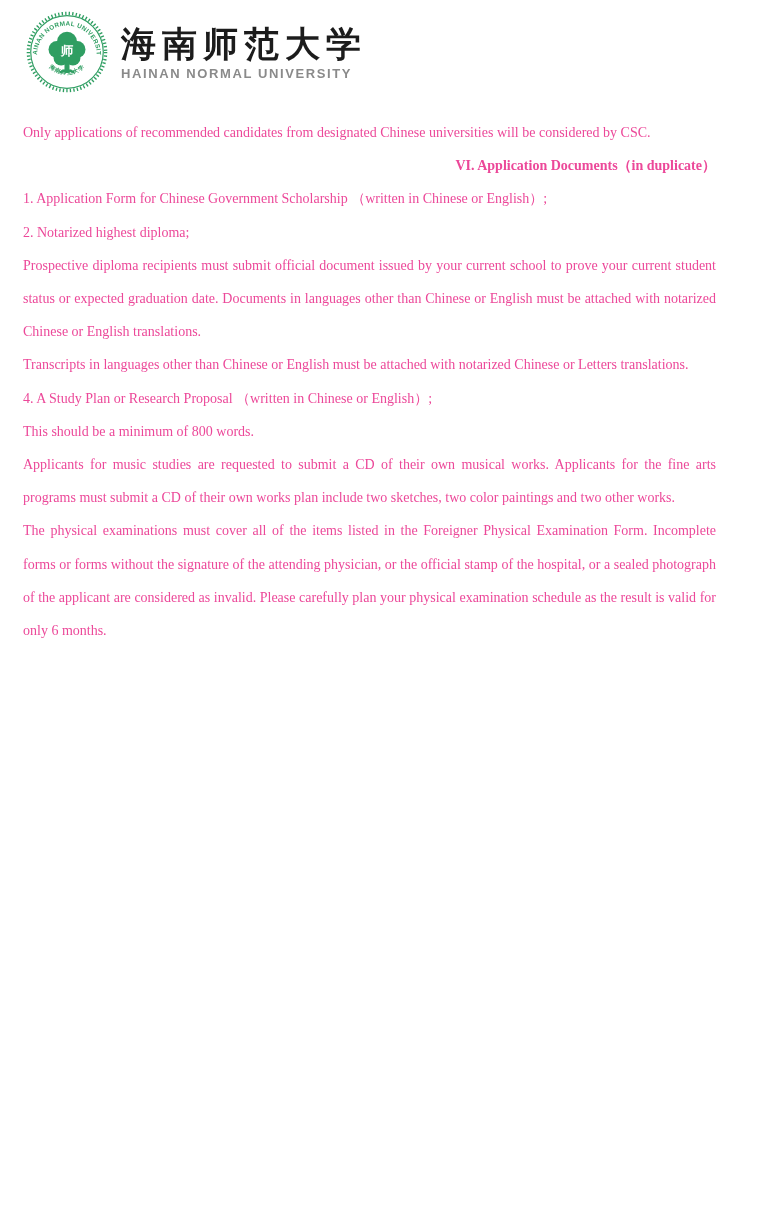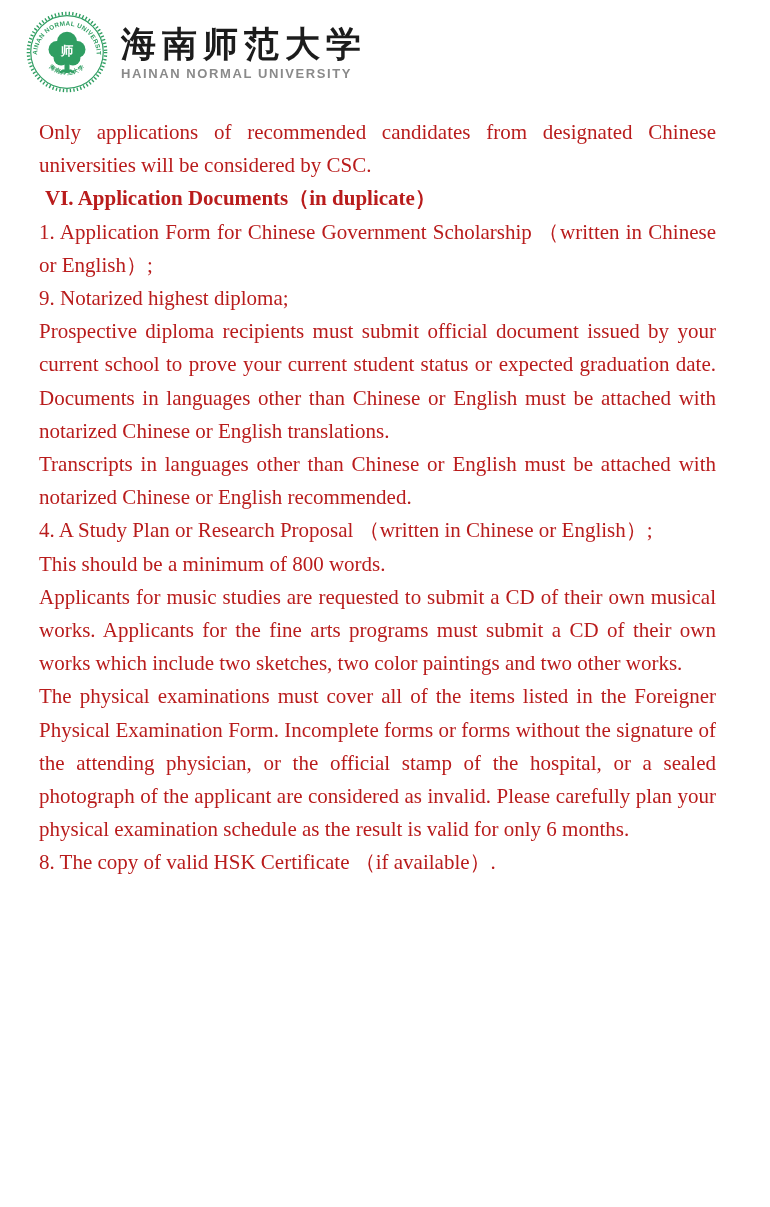--- a/index.html
+++ b/index.html
@@ -52,29 +52,28 @@
     color: #8a8a8a;
     margin-top: 2px;
     white-space: nowrap;
   }
   
   .content {
     margin: 20px 26px 0 23px;
     width: 693px;
   }
   .para {
-    font-size: 21px;
+    font-size: 14px;
     line-height: 33.2px;
     text-align: justify;
-    color: #b91c1c;
-    margin-left: 16px;
+    color: #ec4899;
   }
   .heading {
     font-weight: bold;
-    text-align: left;
+    text-align: right;
     padding-left: 6px;
   }
 </style>
 </head>
 <body>
 
 <div class="page">
 
   <div class="header">
 
@@ -111,23 +110,22 @@
     <div class="wordmark">
       <div class="cn-name">海南师范大学</div>
       <div class="en-name">HAINAN NORMAL UNIVERSITY</div>
     </div>
   </div>
 
   <div class="content">
     <p class="para">Only applications of recommended candidates from designated Chinese universities will be considered by CSC.</p>
     <p class="para heading">VI. Application Documents（in duplicate）</p>
     <p class="para">1. Application Form for Chinese Government Scholarship （written in Chinese or English）;</p>
-    <p class="para">9. Notarized highest diploma;</p>
+    <p class="para">2. Notarized highest diploma;</p>
     <p class="para">Prospective diploma recipients must submit official document issued by your current school to prove your current student status or expected graduation date. Documents in languages other than Chinese or English must be attached with notarized Chinese or English translations.</p>
-    <p class="para">Transcripts in languages other than Chinese or English must be attached with notarized Chinese or English recommended.</p>
+    <p class="para">Transcripts in languages other than Chinese or English must be attached with notarized Chinese or Letters translations.</p>
     <p class="para">4. A Study Plan or Research Proposal （written in Chinese or English）;</p>
     <p class="para">This should be a minimum of 800 words.</p>
-    <p class="para">Applicants for music studies are requested to submit a CD of their own musical works. Applicants for the fine arts programs must submit a CD of their own works which include two sketches, two color paintings and two other works.</p>
+    <p class="para">Applicants for music studies are requested to submit a CD of their own musical works. Applicants for the fine arts programs must submit a CD of their own works plan include two sketches, two color paintings and two other works.</p>
     <p class="para">The physical examinations must cover all of the items listed in the Foreigner Physical Examination Form. Incomplete forms or forms without the signature of the attending physician, or the official stamp of the hospital, or a sealed photograph of the applicant are considered as invalid. Please carefully plan your physical examination schedule as the result is valid for only 6 months.</p>
-    <p class="para">8. The copy of valid HSK Certificate （if available）.</p>
   </div>
 
 </div>
 
 </body></html>

